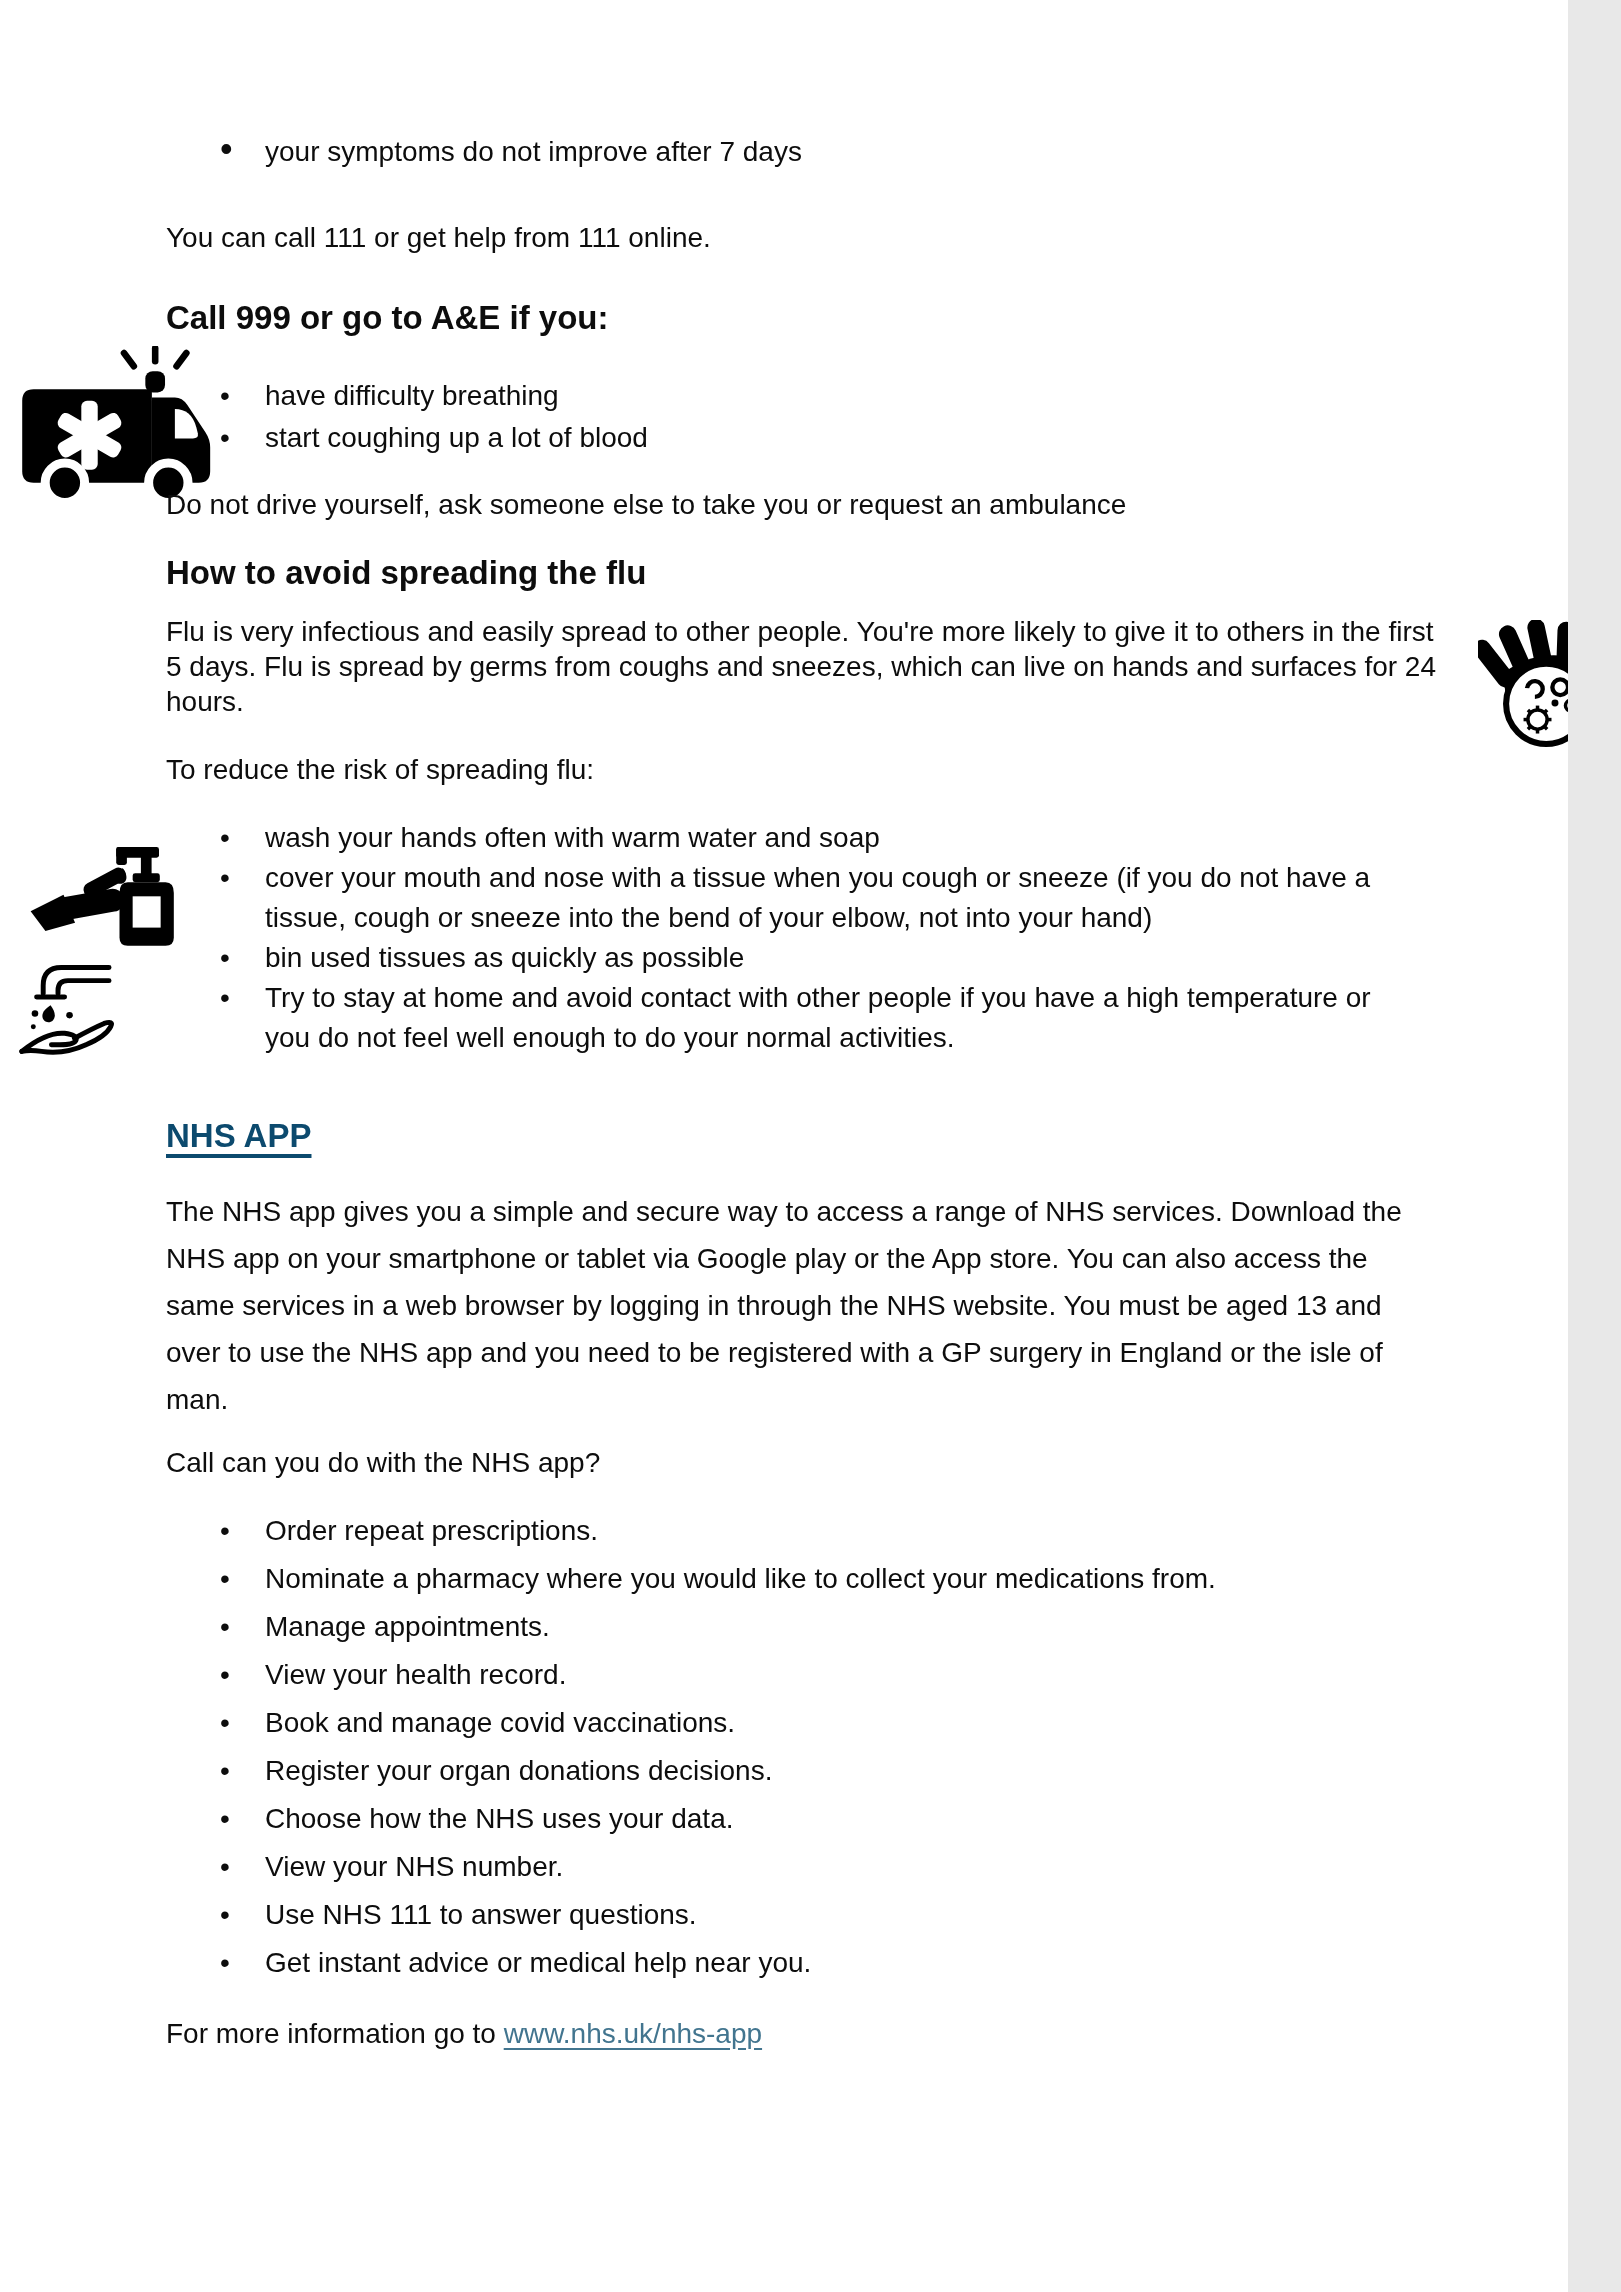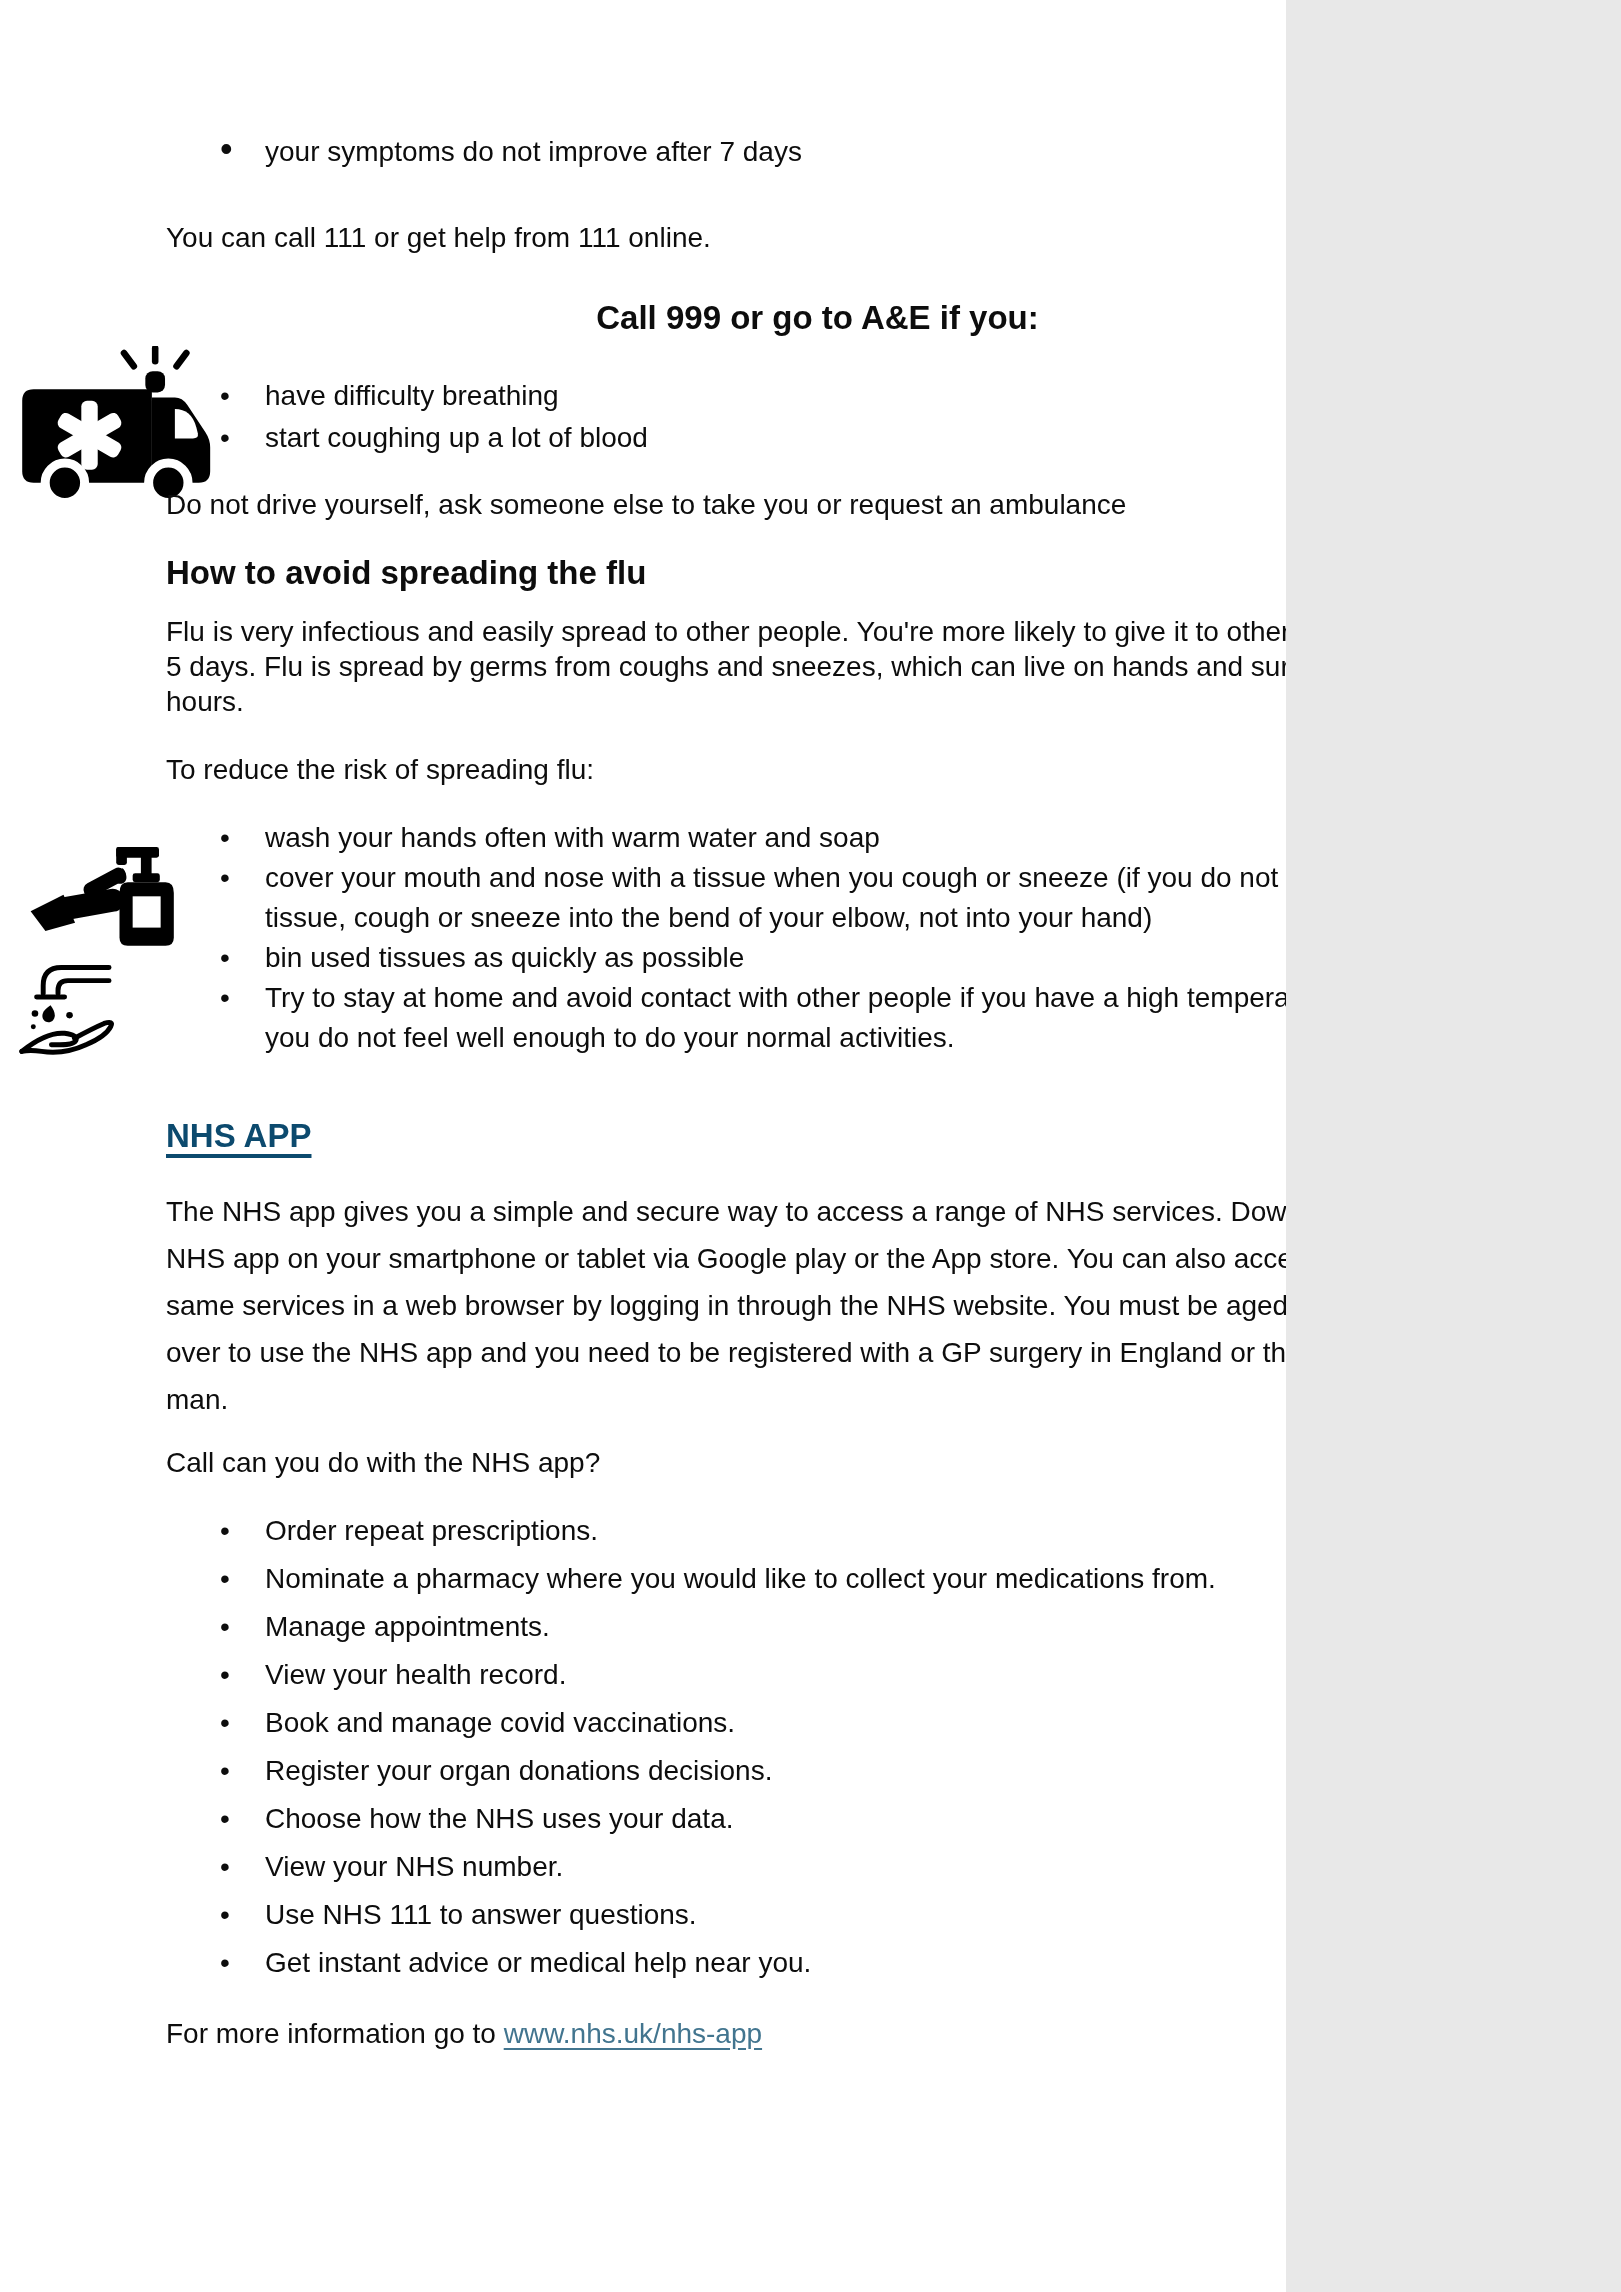--- a/index.html
+++ b/index.html
@@ -1,38 +1,38 @@
 <!DOCTYPE html>
 <html style="font-size:14.3px"><head>
 <meta charset="utf-8">
 <style>
   html,body{margin:0;padding:0;background:#e8e8e8;}
   .page{
     position:relative;
-    width:1286px;height:2293px;
+    width:1568px;height:2293px;
     background:#ffffff;
     font-family:"Liberation Sans", sans-serif;
     color:#0d0d0d;
     overflow:hidden;
   }
   .content{
     position:absolute;left:166px;top:133px;width:1303px;
     font-size:28px;
   }
   h2{font-size:33px;line-height:43px;font-weight:bold;margin:0;color:#0d0d0d;}
   p{margin:0;line-height:38px;}
   ul{margin:0;padding:0;list-style:none;}
   li{position:relative;padding-left:99px;}
   li::before{content:"\2022";position:absolute;left:54px;top:0;}
 
   .sym-list li{line-height:38px;}
   .sym-list li::before{font-size:36px;top:-2.7px;}
 
   .p-call111{margin-top:48px;}
-  .h-999{margin-top:39px;text-align:center;}
+  .h-999{margin-top:39px;}
   .ul-999{margin-top:36px;}
   .ul-999 li{line-height:42px;}
   .p-note{margin-top:27px;}
   .h-avoid{margin-top:27px;}
   .p-flu{margin-top:19.7px;line-height:35px;width:1272px;}
   .p-reduce{margin-top:32px;}
   .ul-reduce{margin-top:29px;}
   .ul-reduce li{line-height:40px;width:1137px;box-sizing:content-box;}
   .h-nhs{margin-top:56px;color:#0c4a6e;text-decoration:underline;text-decoration-thickness:3.6px;text-underline-offset:7.2px;display:inline-block;}
   .p-nhs{margin-top:31px;line-height:47px;width:1254px;}

